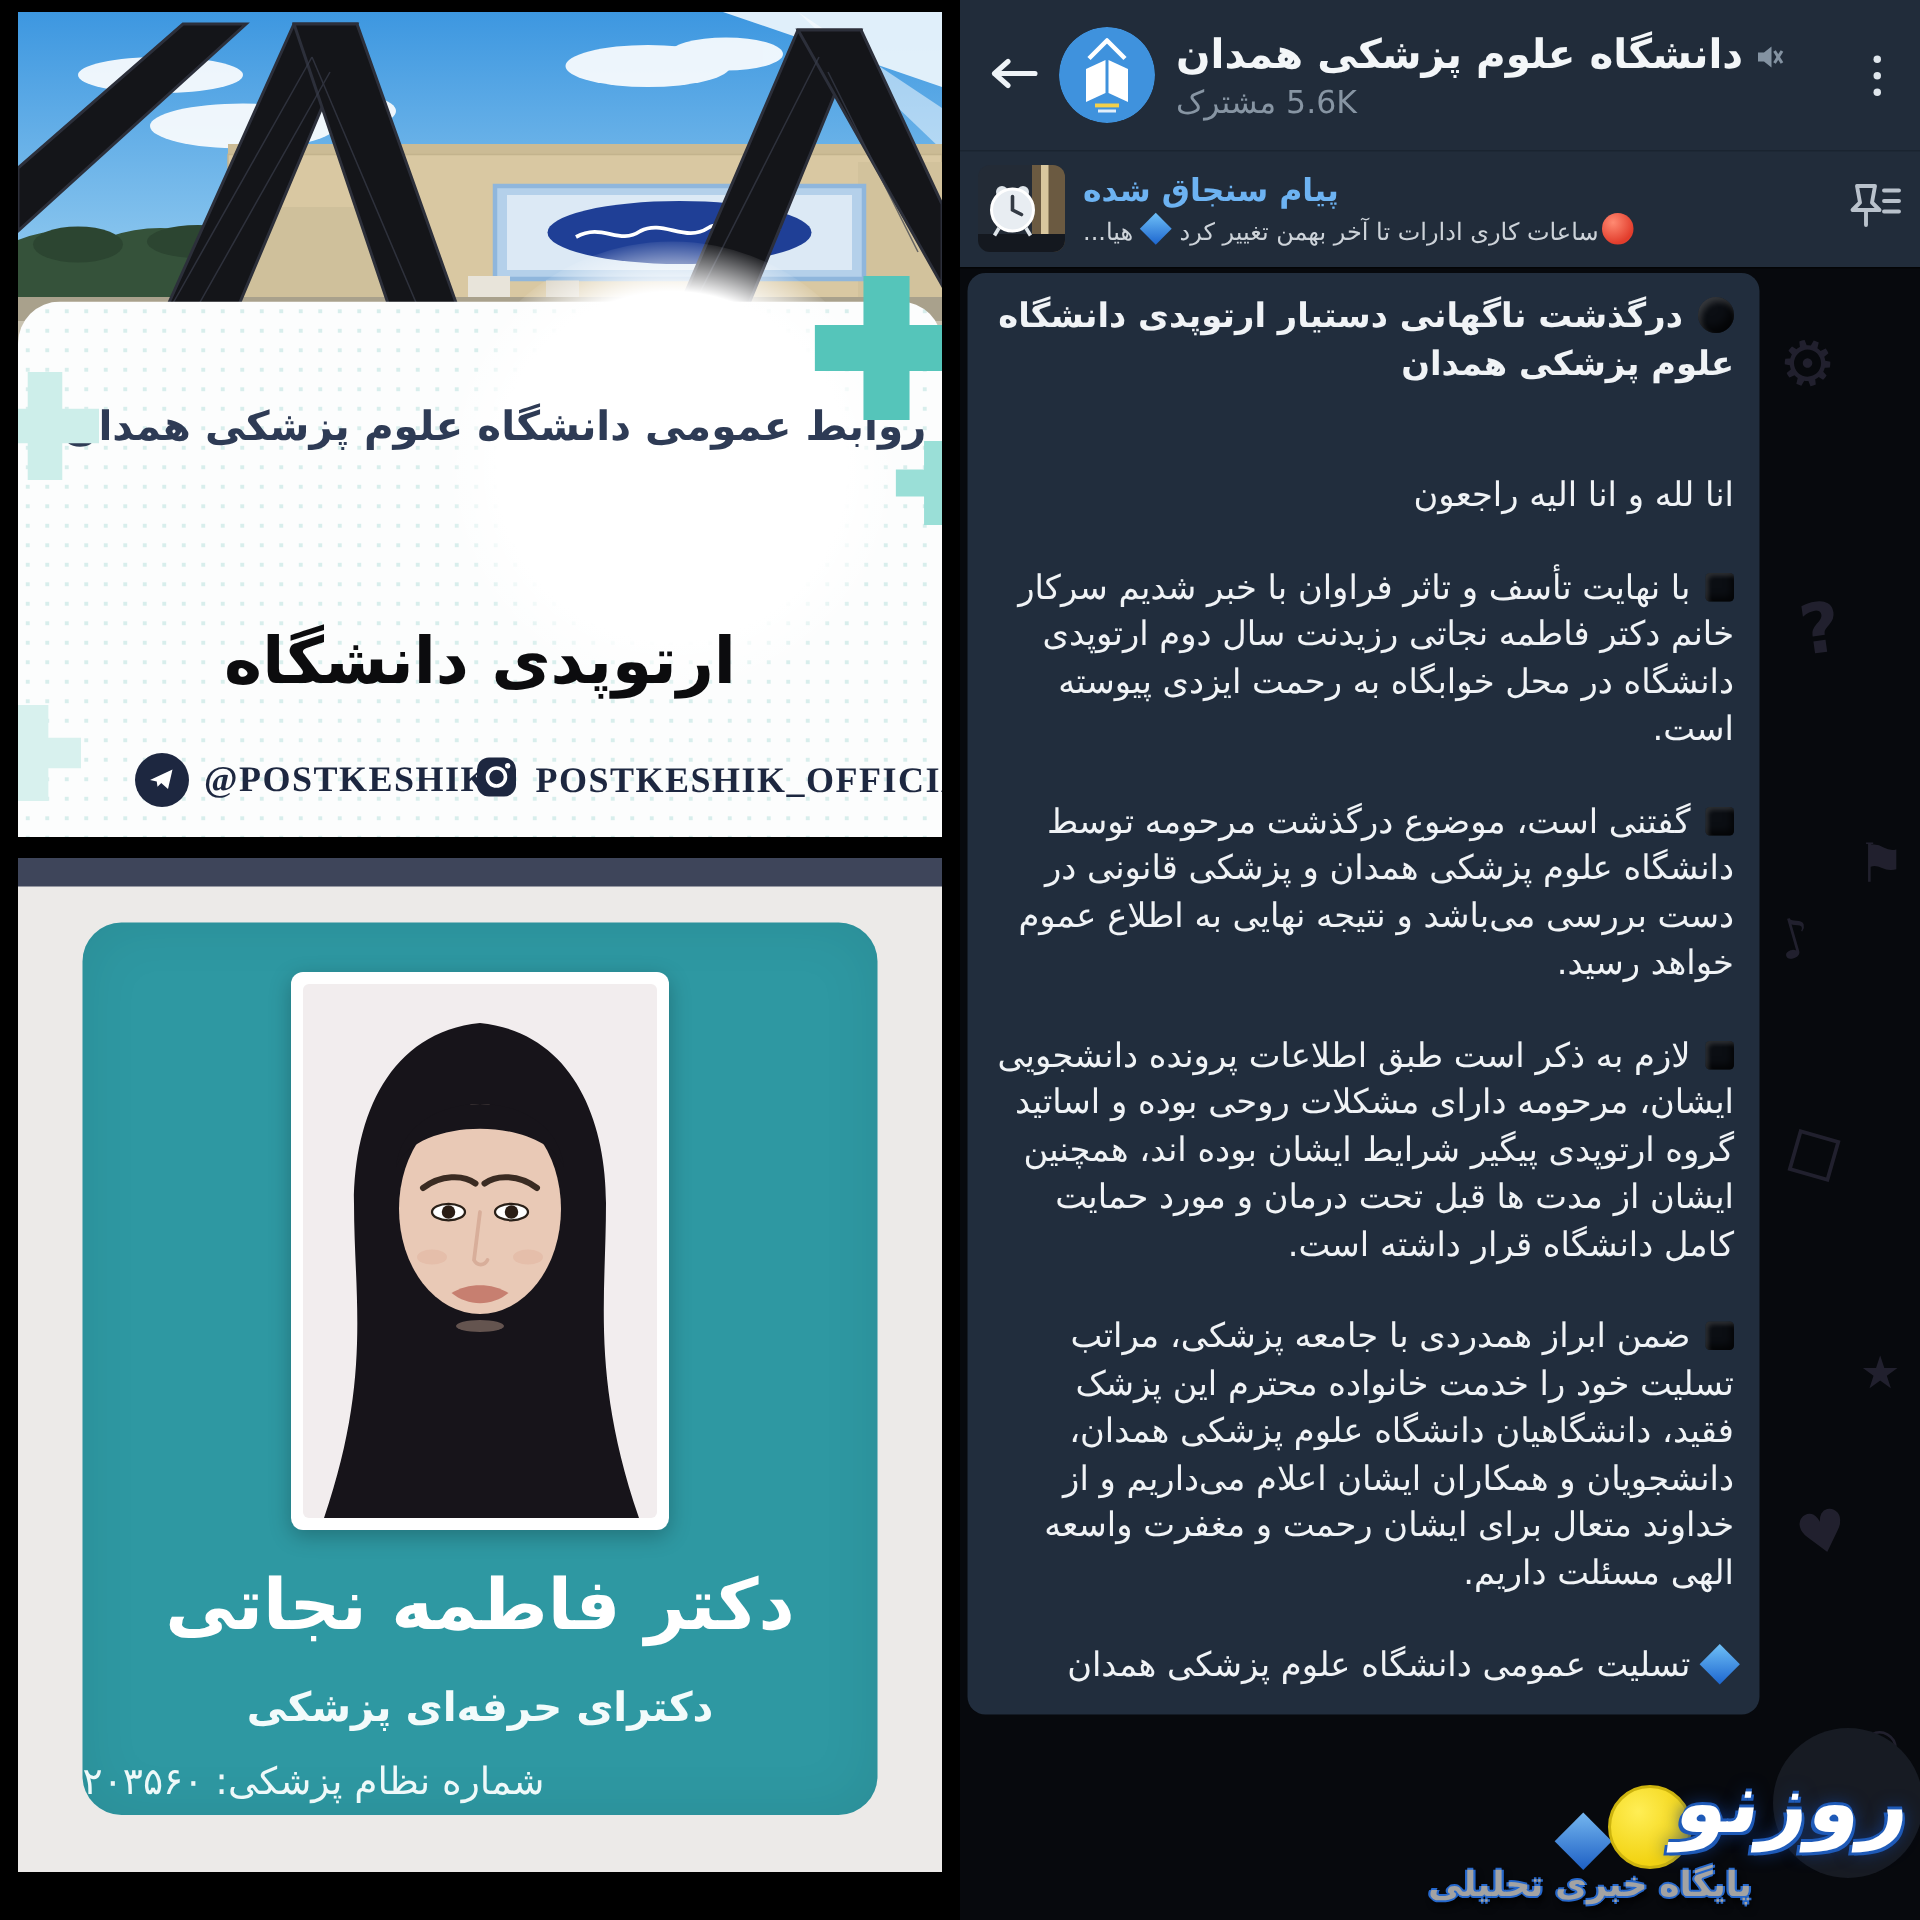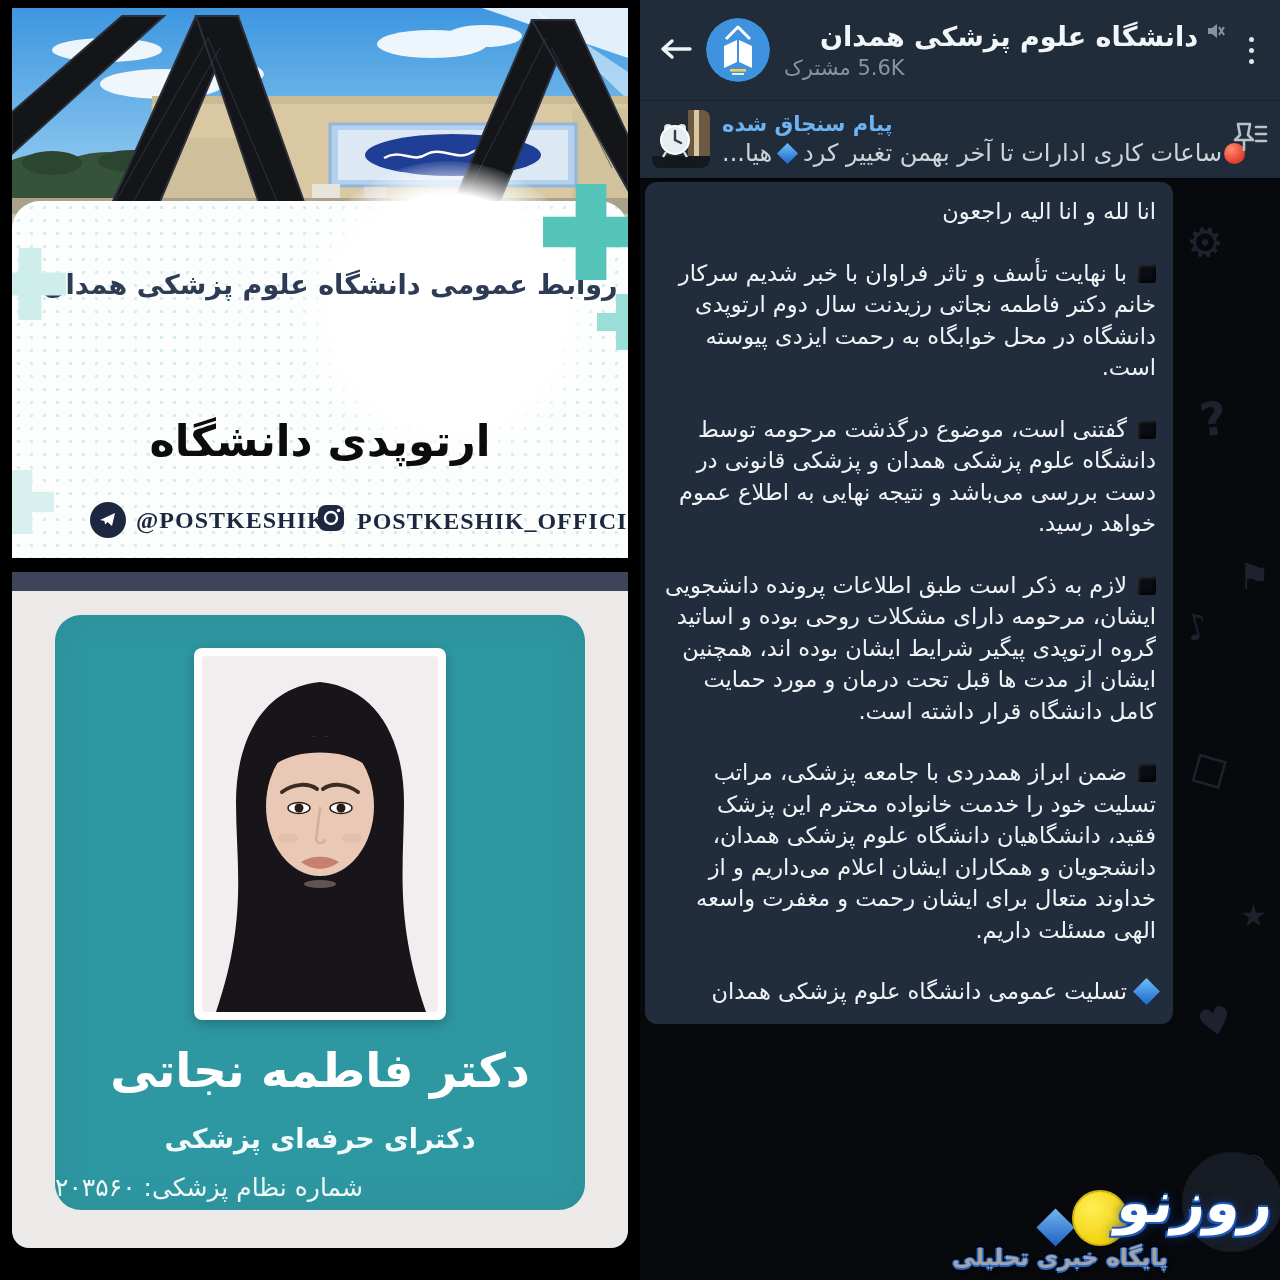--- a/index.html
+++ b/index.html
@@ -23,21 +23,21 @@
   .poster-h2{position:absolute;left:0;top:215px;width:100%;text-align:center;direction:rtl;
     font-size:43px;font-weight:900;color:#0c0c0e;}
   .handles{position:absolute;left:0;top:295px;width:100%;height:50px;}
   .handle{position:absolute;display:flex;align-items:center;gap:10px;
     font-family:"Liberation Serif",serif;font-weight:700;font-size:24px;color:#1d2740;letter-spacing:1px;}
   .handle-tg{left:78px;top:6px;}
   .handle-ig{left:303px;top:6px;}
   .tg-circle{width:36px;height:36px;border-radius:50%;background:#1d2740;display:flex;align-items:center;justify-content:center;}
 
   
-  .profile{position:absolute;left:12px;top:572px;width:616px;height:676px;background:#eceae8;border-radius:17px;}
+  .profile{position:absolute;left:12px;top:572px;width:616px;height:676px;background:#eceae8;}
   .navy-bar{position:absolute;left:0;top:0;width:616px;height:19px;background:#3e455a;}
   .teal-card{position:absolute;left:43px;top:43px;width:530px;height:595px;border-radius:26px;background:#2e98a2;
     box-shadow:inset 0 0 40px rgba(0,0,0,.08);}
   .photo-frame{position:absolute;left:139px;top:33px;width:252px;height:372px;background:#fff;border-radius:8px;
     padding:8px;box-shadow:0 4px 14px rgba(0,0,0,.25);}
   .photo-frame svg{display:block;border-radius:4px;}
   .profile-name{position:absolute;left:0;top:428px;width:100%;text-align:center;direction:rtl;
     color:#ffffff;font-size:47px;font-weight:800;}
   .profile-degree{position:absolute;left:0;top:508px;width:100%;text-align:center;direction:rtl;
     color:#f2fbfb;font-size:27px;font-weight:600;}
@@ -45,34 +45,34 @@
     color:#eef9f9;font-size:25px;}
 
   
   .tg{position:absolute;left:640px;top:0;width:640px;height:1280px;background:#07090d;overflow:hidden;}
   .doodle{position:absolute;color:#8a7fb0;opacity:.20;font-weight:700;pointer-events:none;}
   .tg-header{position:absolute;left:0;top:0;width:640px;height:100px;background:#212c3a;display:flex;align-items:center;
     padding:0 14px;z-index:3;}
   .back-btn{width:44px;height:44px;border:none;background:transparent;padding:0;margin-right:8px;cursor:pointer;}
   .avatar{width:64px;height:64px;border-radius:50%;overflow:hidden;flex:0 0 auto;}
   .title-wrap{margin-left:14px;display:flex;flex-direction:column;min-width:0;}
-  .title-row{display:flex;align-items:flex-start;gap:8px;margin-left:36px;}
+  .title-row{display:flex;align-items:flex-end;gap:8px;}
   .tg-title{direction:rtl;font-size:27px;font-weight:700;color:#f3f6f8;white-space:nowrap;}
   .tg-subs{direction:rtl;text-align:left;align-self:flex-start;margin-top:4px;font-size:21px;color:#8795a3;}
   .spacer{flex:1;}
   .menu-btn{width:30px;height:48px;border:none;background:transparent;display:flex;flex-direction:column;
     align-items:center;justify-content:center;gap:6px;cursor:pointer;padding:0;}
   .menu-btn i{width:5px;height:5px;border-radius:50%;background:#dfe6ec;}
 
   .pinned{position:absolute;left:0;top:100px;width:640px;height:78px;background:#212c3a;display:flex;align-items:center;
     padding:0 12px;z-index:3;box-shadow:inset 0 1px 0 #1a2430,0 1px 0 rgba(0,0,0,.55);cursor:pointer;}
   .pin-thumb{width:58px;height:58px;border-radius:8px;overflow:hidden;flex:0 0 auto;}
   .pin-texts{margin:0 12px;display:flex;flex-direction:column;min-width:0;}
   .pin-label{direction:rtl;text-align:left;align-self:flex-start;font-size:21px;font-weight:700;color:#6db3f2;}
-  .pin-preview{direction:rtl;text-align:center;align-self:flex-start;margin-top:3px;font-size:24px;color:#cdd3d9;white-space:nowrap;}
+  .pin-preview{direction:rtl;text-align:center;align-self:flex-start;margin-top:3px;font-size:16px;color:#cdd3d9;white-space:nowrap;}
   .pin-icon{margin-left:auto;flex:0 0 auto;cursor:pointer;}
 
   .chat{position:absolute;left:0;top:178px;width:640px;height:1102px;}
   .bubble{position:absolute;left:5px;top:4px;width:528px;background:#212d3d;border-radius:12px;padding:14px 17px 16px 17px;
     direction:rtl;text-align:right;color:#f0f3f6;font-size:22.5px;line-height:31.5px;z-index:2;}
   .bubble p{margin:0;}
   .msg-title{font-weight:700;margin-bottom:56px !important;}
   .msg-verse{margin-bottom:30px !important;}
   .msg-para{margin-bottom:30px !important;}
   .msg-sig{margin-bottom:0 !important;}
@@ -296,20 +296,21 @@
       <div class="pin-icon">
         <svg width="42" height="40" viewBox="0 0 42 40">
           <path d="M12,7 L24,7 L22,18 L27,23 L9,23 L14,18 Z M18,23 L18,33" stroke="#b9c2cc" stroke-width="2.6" fill="none" stroke-linejoin="round" stroke-linecap="round"></path>
           <path d="M30,10 H40 M30,17 H40 M30,24 H40" stroke="#b9c2cc" stroke-width="2.6" stroke-linecap="round"></path>
         </svg>
       </div>
     </div>
 
     <div class="chat">
       <article class="bubble">
+        <p class="msg-title"><span class="b-circle"></span><span>درگذشت ناگهانی دستیار ارتوپدی دانشگاه علوم پزشکی همدان</span></p>
         <p class="msg-verse">انا لله و انا الیه راجعون</p>
         <p class="msg-para"><span class="b-square"></span><span>با نهایت تأسف و تاثر فراوان با خبر شدیم سرکار خانم دکتر فاطمه نجاتی رزیدنت سال دوم ارتوپدی دانشگاه در محل خوابگاه به رحمت ایزدی پیوسته است.</span></p>
         <p class="msg-para"><span class="b-square"></span><span>گفتنی است، موضوع درگذشت مرحومه توسط دانشگاه علوم پزشکی همدان و پزشکی قانونی در دست بررسی می‌باشد و نتیجه نهایی به اطلاع عموم خواهد رسید.</span></p>
         <p class="msg-para"><span class="b-square"></span><span>لازم به ذکر است طبق اطلاعات پرونده دانشجویی ایشان، مرحومه دارای مشکلات روحی بوده و اساتید گروه ارتوپدی پیگیر شرایط ایشان بوده اند، همچنین ایشان از مدت ها قبل تحت درمان و مورد حمایت کامل دانشگاه قرار داشته است.</span></p>
         <p class="msg-para"><span class="b-square"></span><span>ضمن ابراز همدردی با جامعه پزشکی، مراتب تسلیت خود را خدمت خانواده محترم این پزشک فقید، دانشگاهیان دانشگاه علوم پزشکی همدان، دانشجویان و همکاران ایشان اعلام می‌داریم و از خداوند متعال برای ایشان رحمت و مغفرت واسعه الهی مسئلت داریم.</span></p>
         <p class="msg-sig"><span class="e-bluedia-lg"></span><span>تسلیت عمومی دانشگاه علوم پزشکی همدان</span></p>
       </article>
     </div>
   </section>
 

